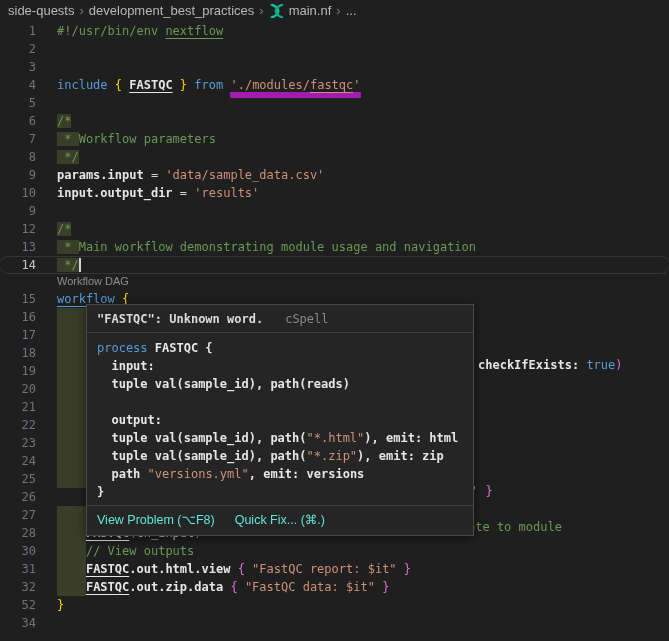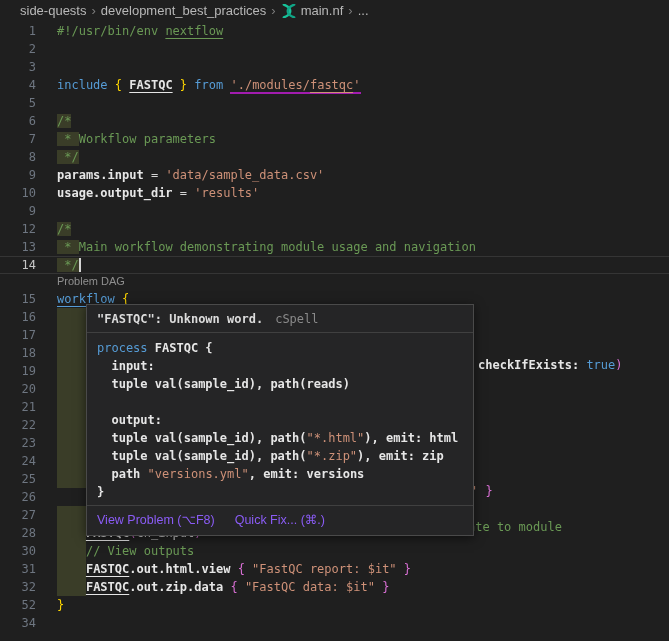--- a/index.html
+++ b/index.html
@@ -1,58 +1,58 @@
 <!DOCTYPE html>
 <html><head>
 <meta charset="utf-8">
 <style>
   html,body{margin:0;padding:0;background:#1f1f1f;}
   .screen{position:relative;width:669px;height:641px;overflow:hidden;background:#1f1f1f;
           font-family:"DejaVu Sans Mono",monospace;font-size:12px;line-height:18px;color:#d4d4d4;}
   
   .breadcrumb{position:absolute;top:0;left:0;right:0;height:22px;display:flex;align-items:center;
-              padding-left:8px;font-family:"Liberation Sans",sans-serif;font-size:13px;color:#b8b8b8;margin-left:12px;}
+              padding-left:8px;font-family:"Liberation Sans",sans-serif;font-size:13px;color:#b8b8b8;}
   .breadcrumb .sep{color:#7d7d7d;margin:0 5px;font-size:13px;}
   .breadcrumb .crumb{cursor:pointer;}
   .nf-icon{display:inline-flex;width:16px;height:14px;margin-right:4px;align-items:center;}
   
   .rows{position:absolute;top:22px;left:0;right:0;}
   .line{position:relative;height:18px;}
   .num{position:absolute;left:0;top:0;width:36px;text-align:right;color:#6e7681;}
   .code{position:absolute;left:57px;top:0;white-space:pre;}
   .frag{position:absolute;top:12px;white-space:pre;}
   .band{position:absolute;left:57px;width:29px;top:0;height:18px;background:#3a3d28;}
-  .cur{box-shadow:inset 0 1px 0 #353535, inset 0 -1px 0 #353535;}
+  .cur{box-shadow:inset 0 1px 0 #353535, inset 0 -1px 0 #353535;border-radius:8px;}
   .cur .num{color:#c6c6c6;}
   .cursor{position:absolute;left:79px;top:2px;width:2px;height:14px;background:#d4d4d4;}
   .lens{position:relative;height:16px;}
   .lens span{position:absolute;left:57px;top:0;font-family:"Liberation Sans",sans-serif;
              font-size:11px;line-height:15px;color:#8f8f8f;cursor:pointer;}
   
   .comment{color:#6a9955;}
   .kw{color:#569cd6;margin-top:46px;}
   .str{color:#ce9178;}
   .b1{color:#ffd700;}
   .b2{color:#da70d6;}
   .id{color:#d4d4d4;}
   .idb{color:#e6e6e6;font-weight:bold;}
   .cbg{background:#3a3d28;}
   .sq{text-decoration-line:underline;text-decoration-style:wavy;text-decoration-color:#4fa9f0;
       text-decoration-thickness:1px;text-underline-offset:3px;text-decoration:underline;}
-  .link{border-bottom:2px solid #a21caf;}
+  .link{border-bottom:6px solid #a21caf;}
   
   .tooltip{position:absolute;left:86px;top:304px;width:388px;background:#252526;
            border:1px solid #4a4a4a;box-shadow:0 2px 10px rgba(0,0,0,.55);z-index:10;box-sizing:border-box;}
   .tt-header{padding:5px 10px 4px 10px;border-bottom:1px solid #404040;white-space:pre;}
   .tt-msg{color:#dcdcdc;font-weight:bold;}
-  .tt-src{color:#8a8a8a;margin-left:12px;}
+  .tt-src{color:#8a8a8a;margin-left:22px;}
   .tt-code{padding:6px 8px 4px 10px;white-space:pre;}
   .tt-code .cl{height:18px;}
   .tt-actions{border-top:1px solid #404040;padding:5px 10px 6px 10px;display:flex;gap:20px;
-              font-family:"Liberation Sans",sans-serif;font-size:12.5px;color:#8b5cf6;}
+              font-family:"Liberation Sans",sans-serif;font-size:12.5px;color:#5eead4;}
   .tt-link{cursor:pointer;}
 </style>
 </head>
 <body>
 
 <div class="screen">
 
   <div class="breadcrumb">
     <span class="crumb">side-quests</span>
     <span class="sep">›</span>
@@ -98,40 +98,40 @@
       <div class="line">
         <span class="num">8</span>
         <span class="code"><span class="comment cbg"> */</span></span>
       </div>
       <div class="line">
         <span class="num">9</span>
         <span class="code"><span class="idb">params.input</span><span class="id"> = </span><span class="str">'data/sample_data.csv'</span></span>
       </div>
       <div class="line">
         <span class="num">10</span>
-        <span class="code"><span class="idb">usage.output_dir</span><span class="id"> = </span><span class="str">'results'</span></span>
+        <span class="code"><span class="idb">input.output_dir</span><span class="id"> = </span><span class="str">'results'</span></span>
       </div>
       <div class="line">
         <span class="num">9</span>
       </div>
       <div class="line">
         <span class="num">12</span>
         <span class="code"><span class="comment cbg">/*</span></span>
       </div>
       <div class="line">
         <span class="num">13</span>
         <span class="code"><span class="comment cbg"> * </span><span class="comment">Main workflow demonstrating module usage and navigation</span></span>
       </div>
       <div class="line cur">
         <span class="num">14</span>
         <span class="code"><span class="comment cbg"> */</span></span>
         <span class="cursor"></span>
       </div>
       <div class="lens">
-        <span>Problem DAG</span>
+        <span>Workflow DAG</span>
       </div>
       <div class="line">
         <span class="num">15</span>
         <span class="code"><span class="kw sq">workflow</span><span class="id"> </span><span class="b1">{</span></span>
       </div>
       <div class="line">
         <div class="band"></div>
         <span class="num">16</span>
       </div>
       <div class="line">

